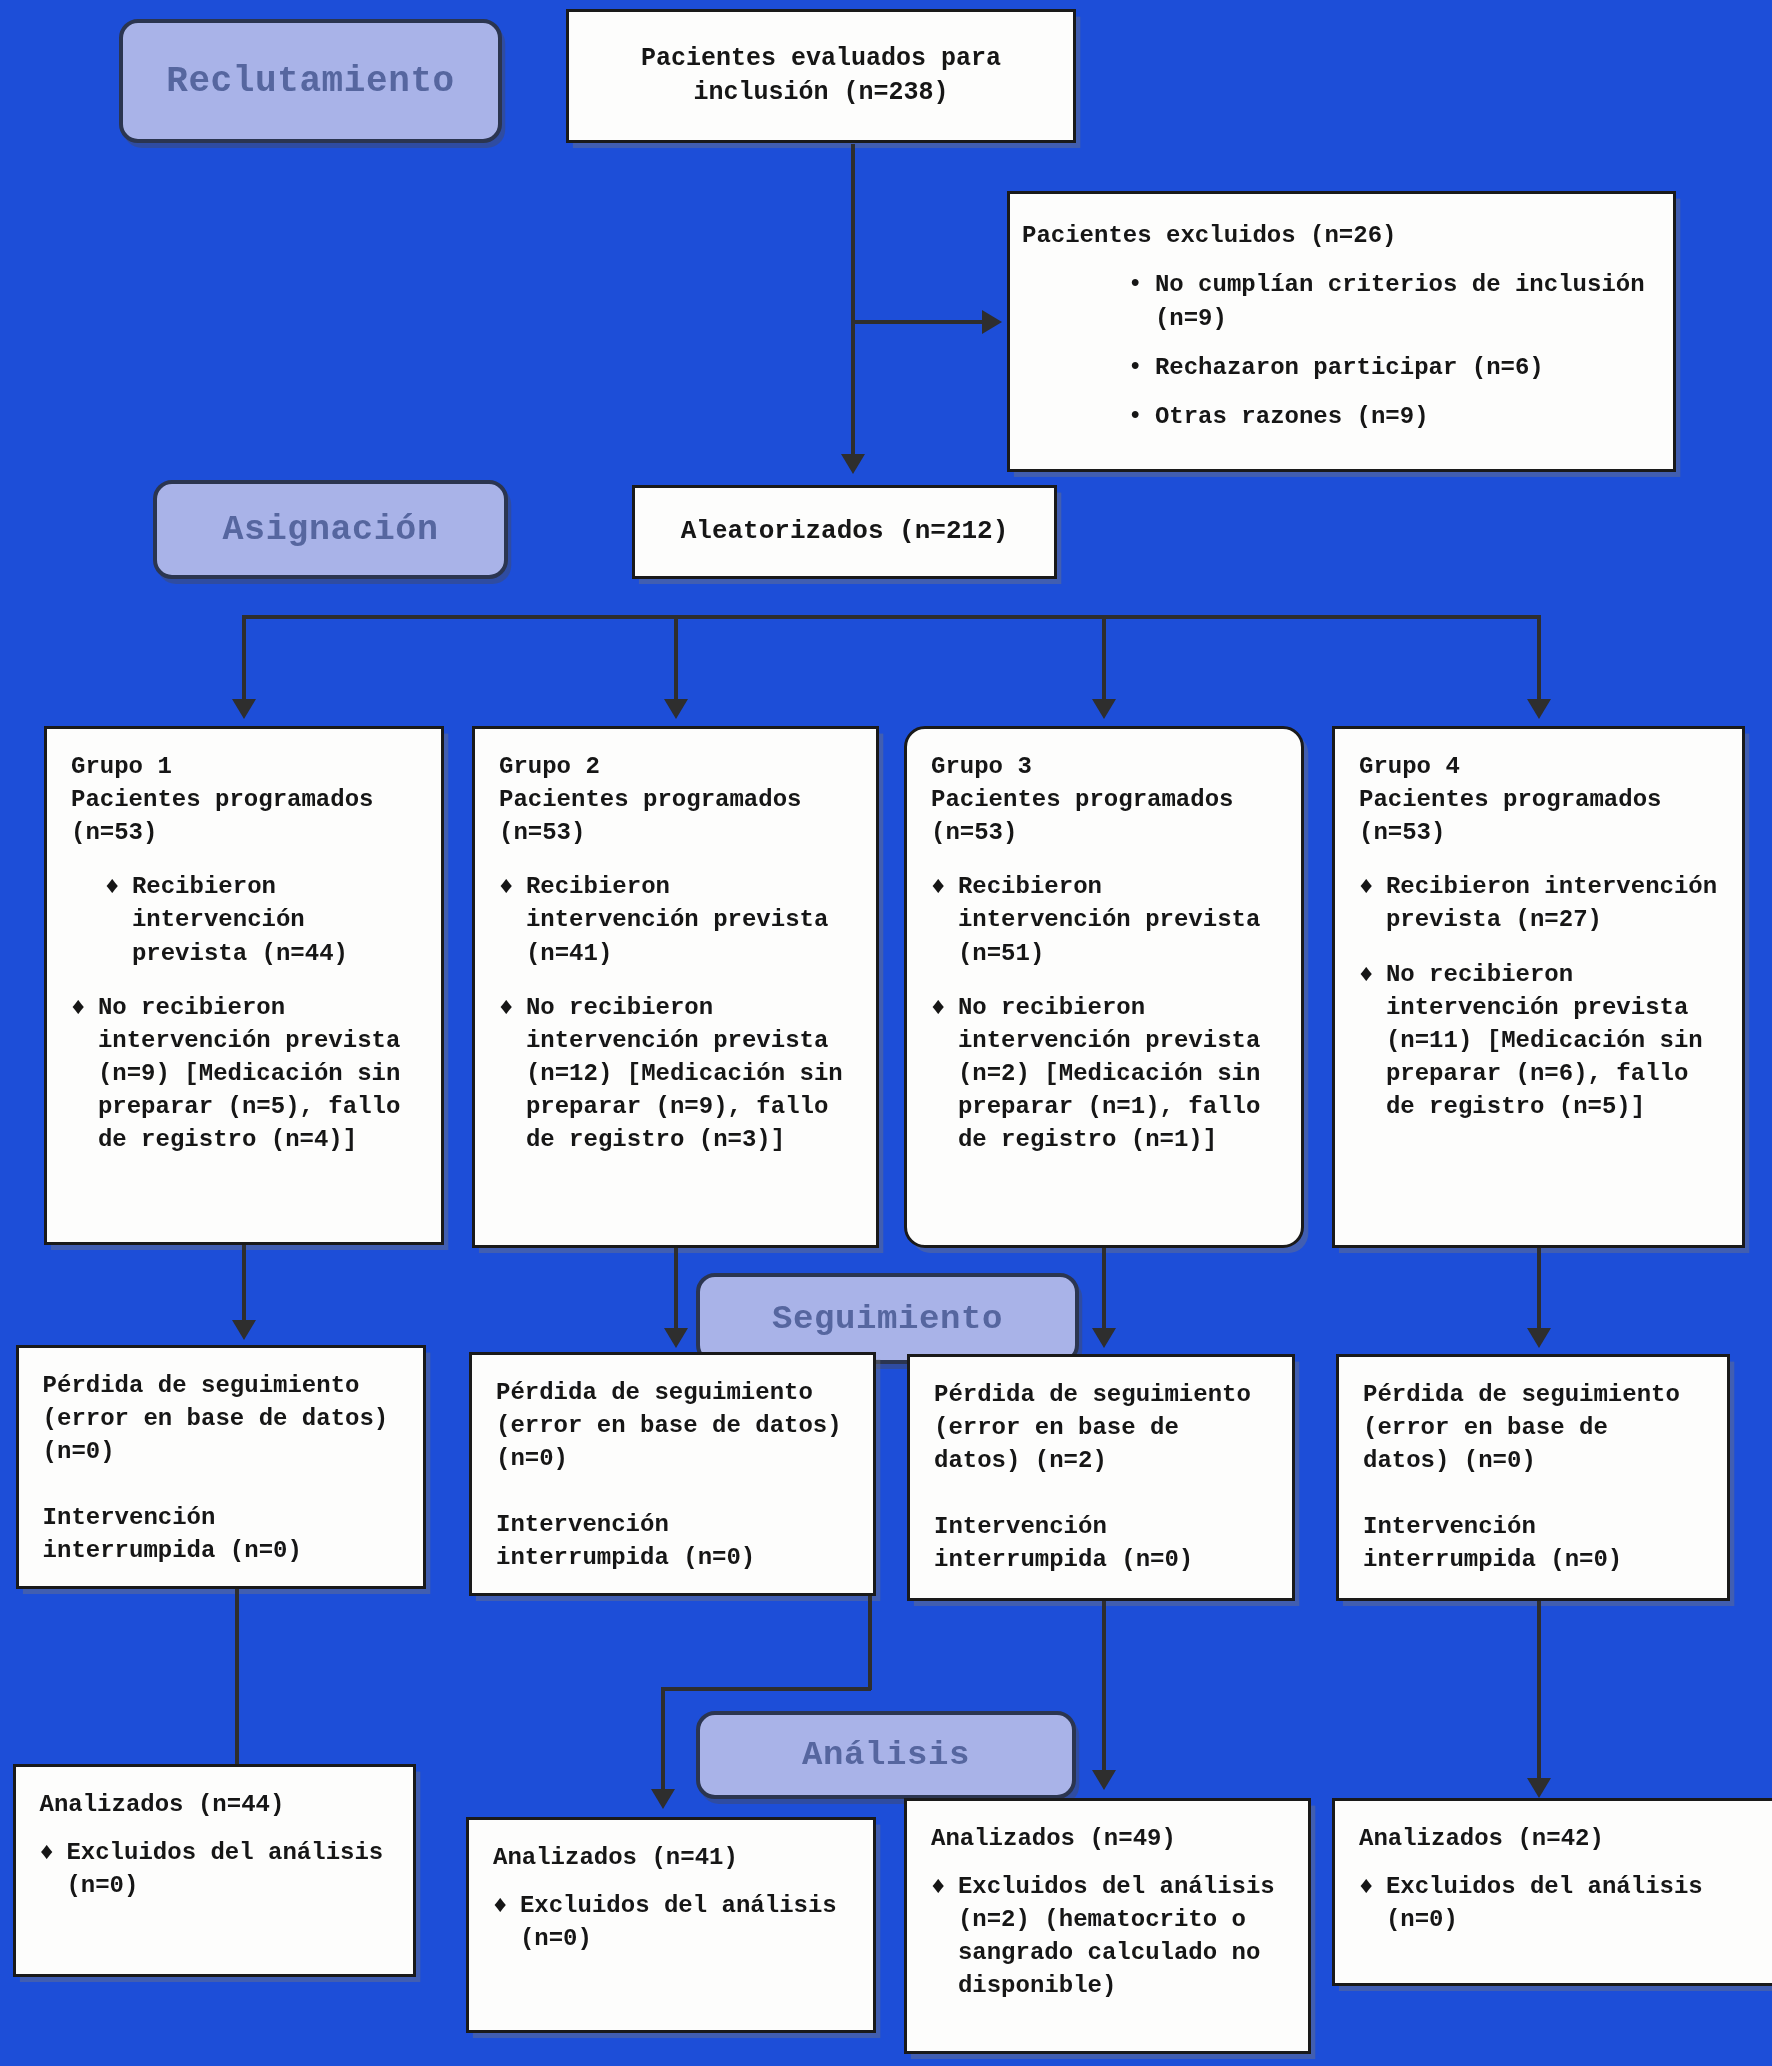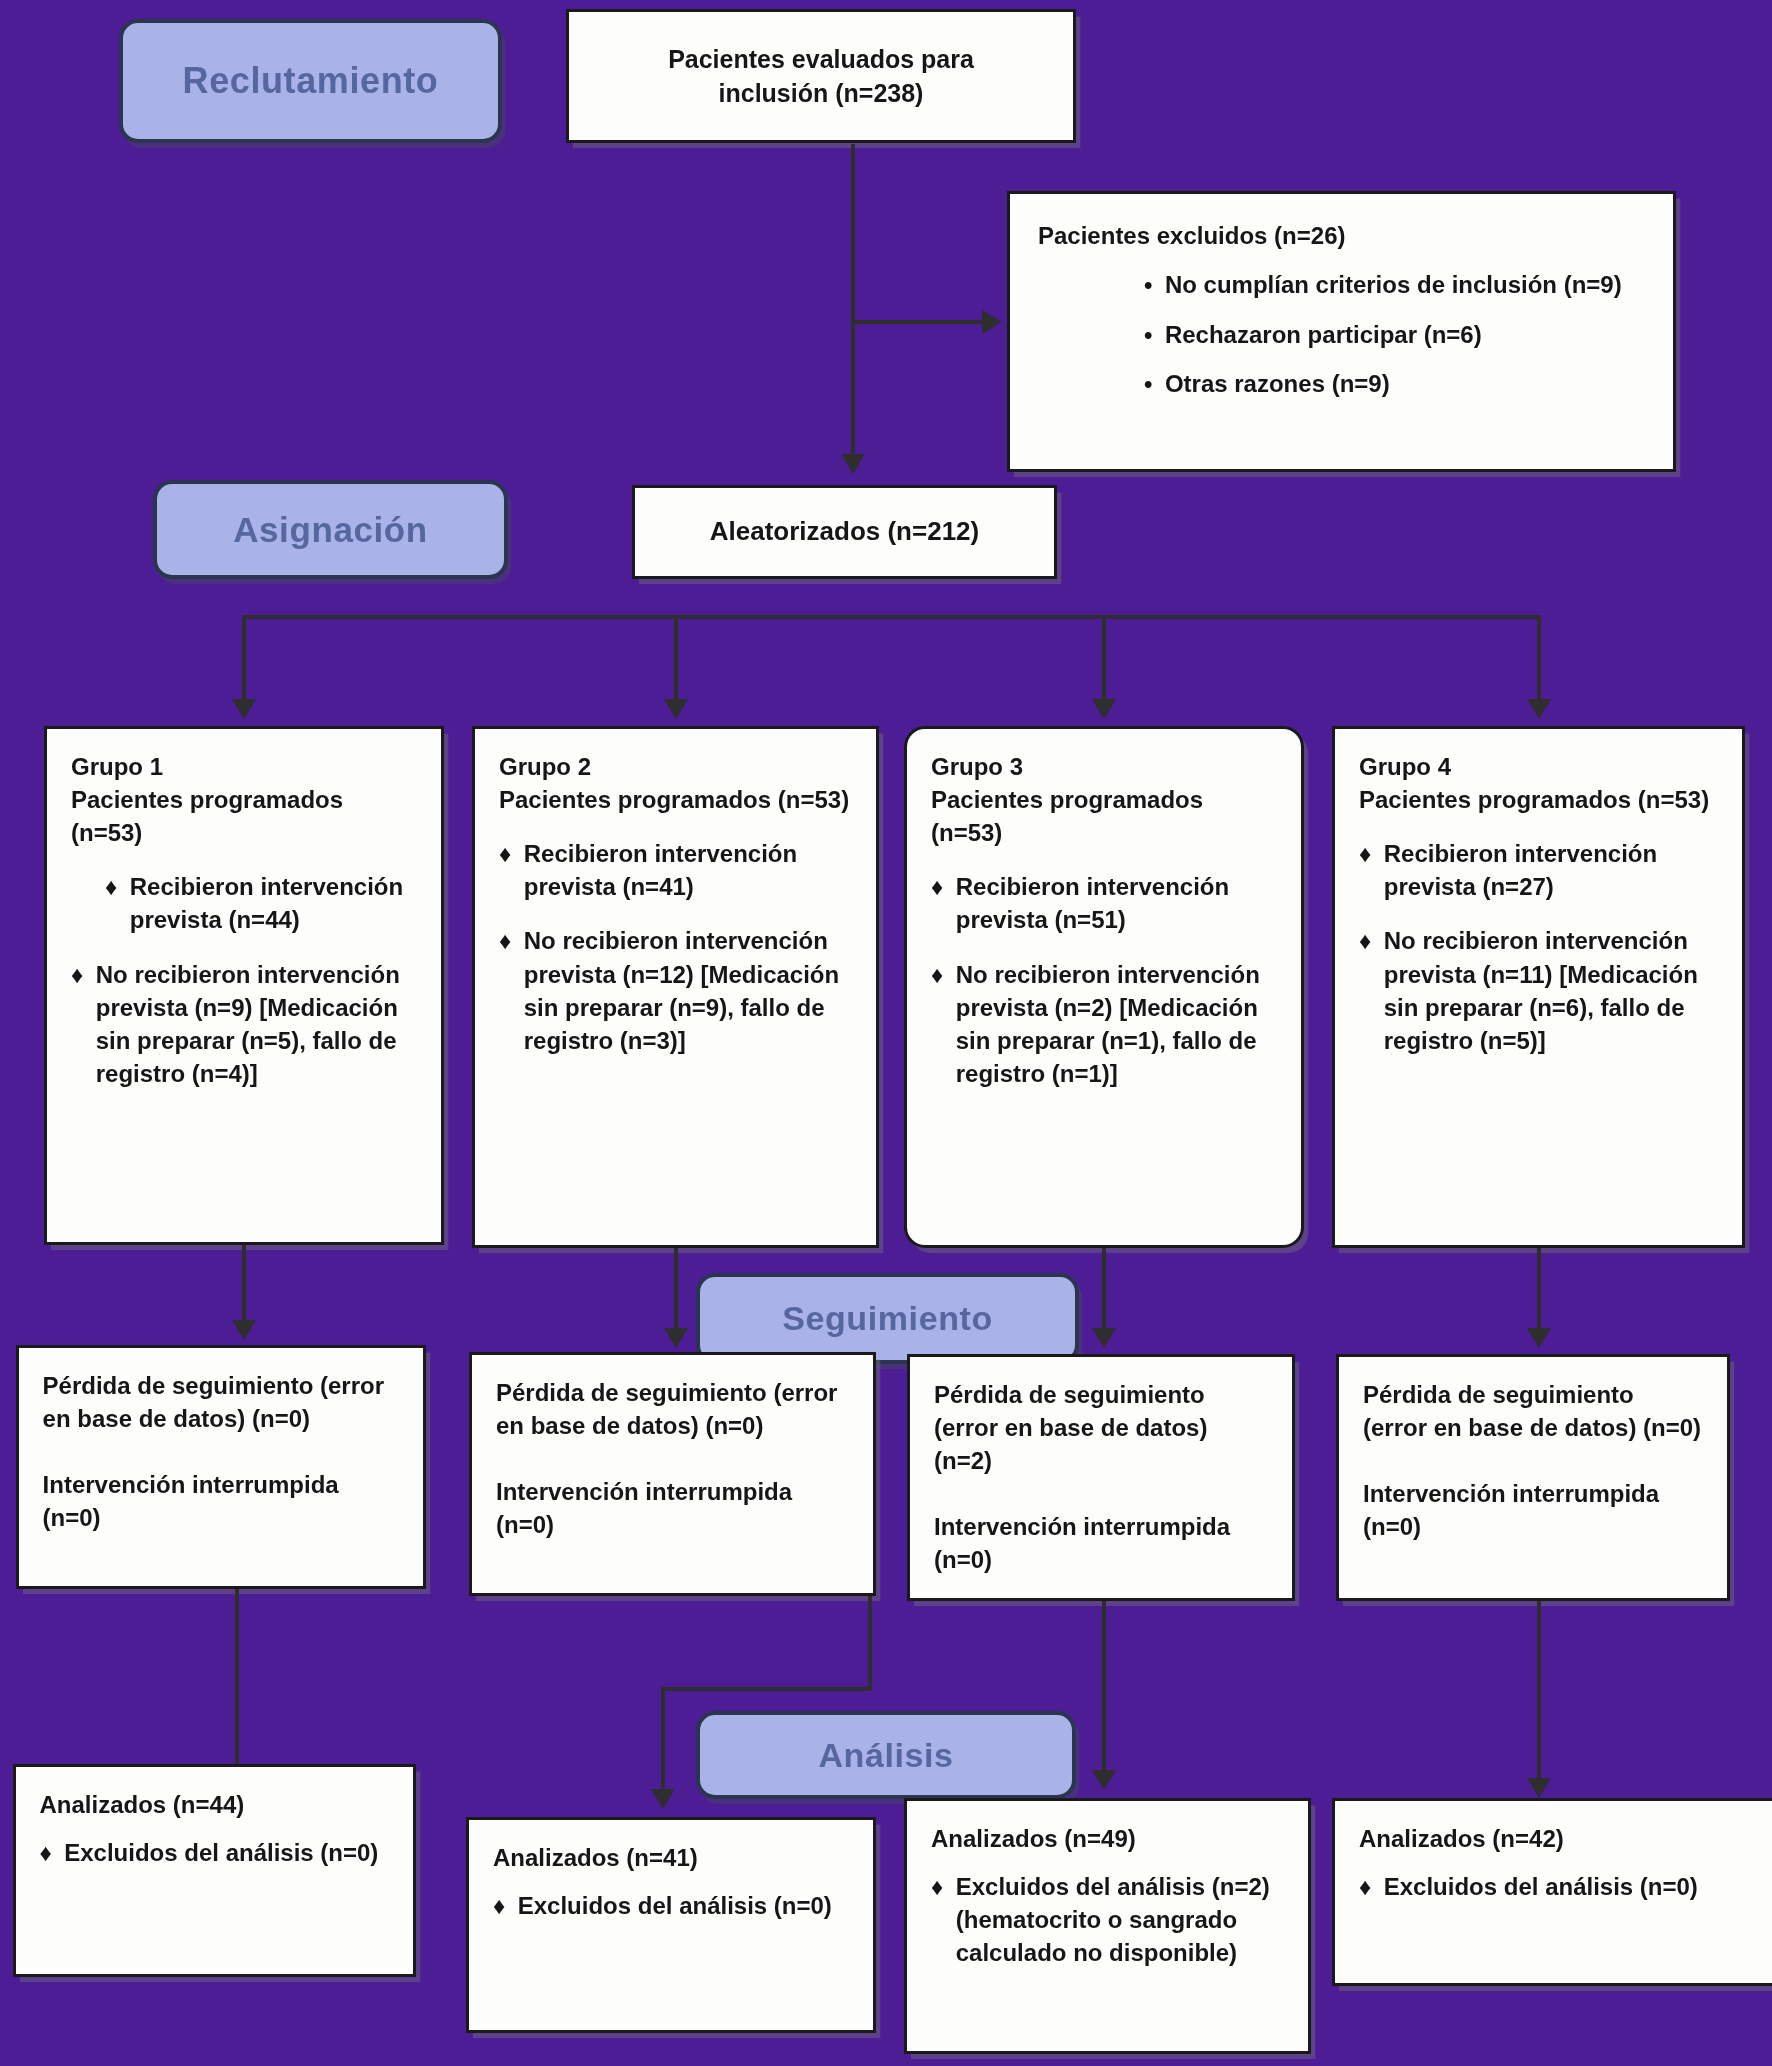--- a/index.html
+++ b/index.html
@@ -1,20 +1,20 @@
 <!DOCTYPE html>
 <html style="font-size:10px"><head>
 <meta charset="utf-8">
 <style>
   html,body{margin:0;padding:0;background:#e8e8e6;}
   #canvas{
     position:relative;
     width:1772px;height:2066px;
-    background:#4c1d95;
-    font-family:Liberation Sans, sans-serif;
+    background:#1d4ed8;
+    font-family:Liberation Mono, monospace;
     color:#161616;
     overflow:hidden;
   }
   
   .stage{
     position:absolute;
     background:#a9b3e8;
     border:4.4px solid #2b3550;
     border-radius:19px;
     box-shadow:3.8px 5.6px 0 -0.6px rgba(70,75,95,0.45);
@@ -78,21 +78,21 @@
   <div class="node center" style="left:566px;top:9.4px;width:510px;height:134px;font-size:25px;">
     <span class="assessed-inner">Pacientes evaluados para inclusión (n=238)</span>
   </div>
 
   <div class="vline" style="left:851px;top:144px;height:312px;"></div>
   <div class="ah-down" style="left:841px;top:454px;"></div>
 
   <div class="hline" style="left:853px;top:320px;width:130px;"></div>
   <div class="ah-right" style="left:982px;top:310px;"></div>
 
-  <div class="node excl" style="left:1007px;top:191px;width:669px;height:281px;padding:25px 28px;">
+  <div class="node excl" style="left:1007px;top:191px;width:669px;height:281px;padding:25px 12px;">
     <p class="excl-title">Pacientes excluidos (n=26)</p>
     <div class="bullet">
       <span class="bmark">•</span>
       <span class="btext">No cumplían criterios de inclusión (n=9)</span>
     </div>
     <div class="bullet">
       <span class="bmark">•</span>
       <span class="btext">Rechazaron participar (n=6)</span>
     </div>
     <div class="bullet">

